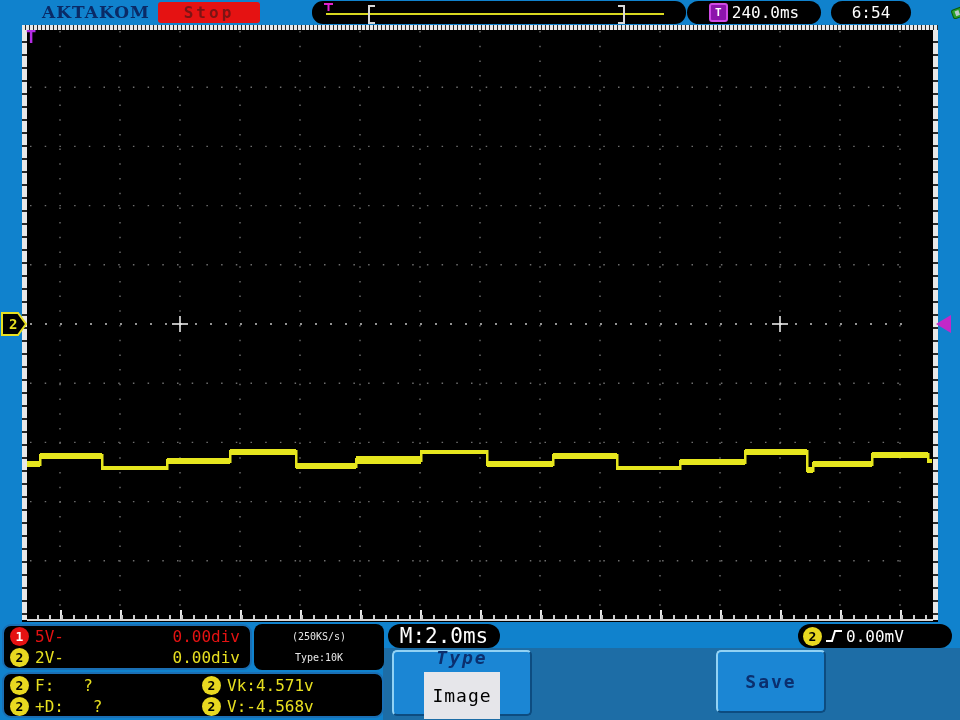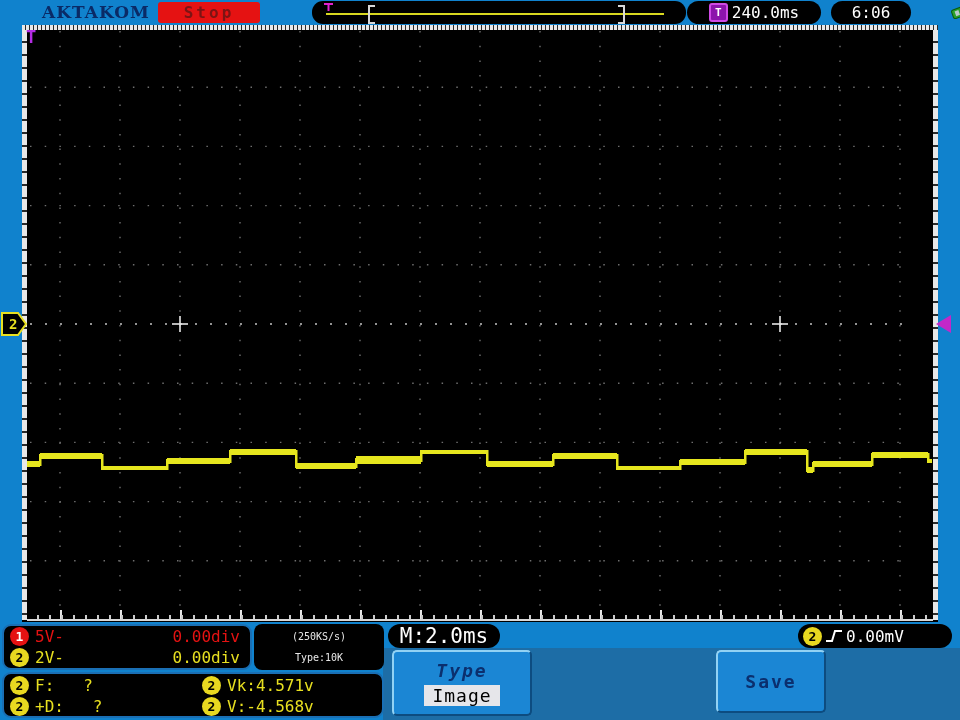--- a/index.html
+++ b/index.html
@@ -66,21 +66,21 @@
     grid-template-columns:192px 1fr;grid-template-rows:21px 21px;padding:1px 0 0 6px;}
   .meas-cell{display:flex;align-items:center;gap:6px;}
   .meas-text{font-size:16px;color:#e8e020;white-space:pre;}
   #m-pill{left:388px;top:2px;width:112px;height:24px;color:#fff;font-size:21px;}
   #trig-pill{left:798px;top:2px;width:154px;height:24px;gap:3px;color:#fff;font-size:16px;
     justify-content:flex-start;padding-left:5px;box-sizing:border-box;}
   .menu-btn{background:#1b86d4;border:2px solid;border-color:#92d2f4 #0d4c80 #0d4c80 #92d2f4;
     border-radius:5px;box-sizing:border-box;color:#0b2f6e;font-weight:bold;font-size:18px;
     display:flex;flex-direction:column;align-items:center;justify-content:center;}
   #type-btn{left:392px;top:28px;width:140px;height:66px;gap:4px;}
-  #type-btn .sel{background:#e6e6ea;color:#000;font-weight:normal;padding:0 8px;letter-spacing:1px;}
+  #type-btn .sel{background:#e6e6ea;color:#000;font-weight:normal;padding:13px 8px;letter-spacing:1px;}
   #type-btn .lbl{letter-spacing:2px;font-style:italic;}
   #save-btn{left:716px;top:28px;width:110px;height:63px;letter-spacing:2px;}
   #overlay{left:0;top:0;width:960px;height:720px;pointer-events:none;}
 </style>
 </head>
 <body>
 
 <div id="top-bar" class="abs">
   <div id="brand" class="abs">AKTAKOM</div>
   <div id="stop-pill" class="abs pill">
@@ -92,21 +92,21 @@
     </svg>
     <div class="yline"></div>
     <div id="br-open" class="bracket"></div>
     <div id="br-close" class="bracket"></div>
   </div>
   <div id="t240-pill" class="abs pill">
     <span class="ticon">T</span>
     <span>240.0ms</span>
   </div>
   <div id="clock-pill" class="abs pill">
-    <span>6:06</span>
+    <span>6:54</span>
   </div>
   <svg id="usb-icon" class="abs" width="20" height="17" viewBox="0 0 20 17">
     <g transform="rotate(-20 10 8)">
       <rect x="3" y="4" width="13" height="9" rx="2" fill="#2aa02a" stroke="#0c5c0c"></rect>
       <rect x="6" y="6" width="4" height="5" fill="#b8c8c8"></rect>
     </g>
   </svg>
 </div>
 
 <div id="screen" class="abs">

